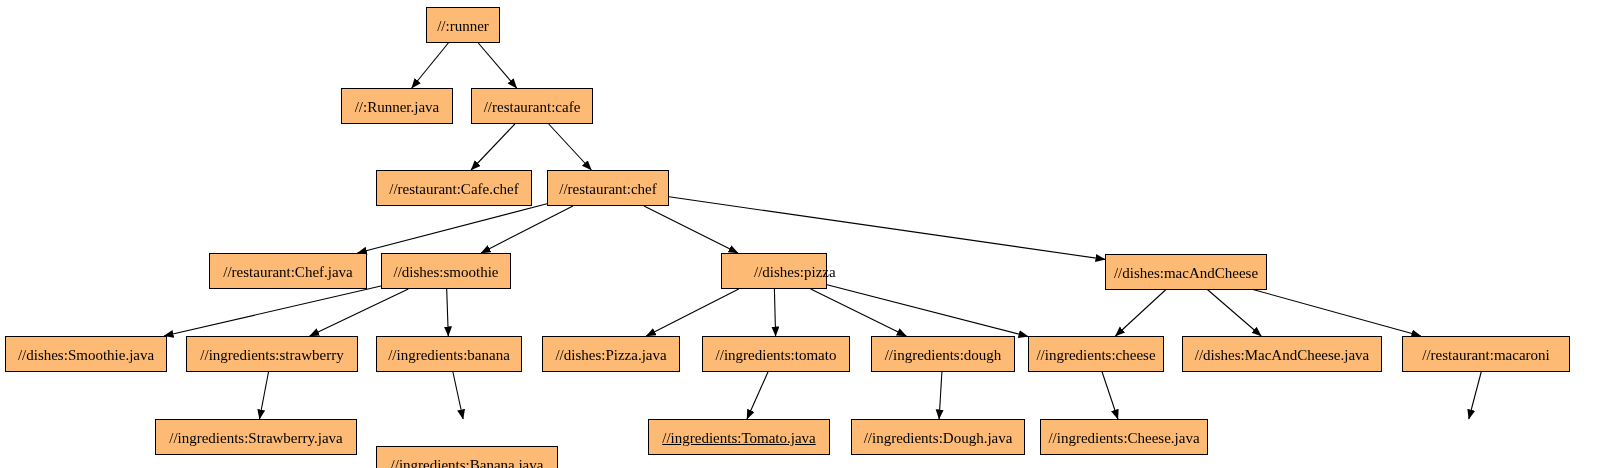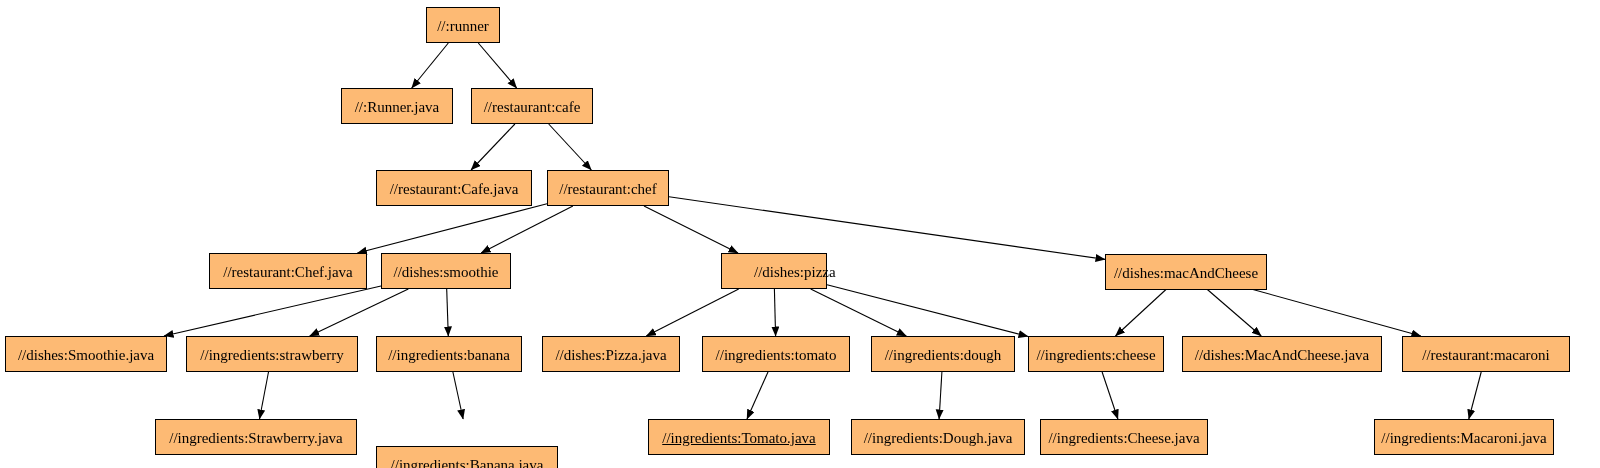--- a/index.html
+++ b/index.html
@@ -74,21 +74,21 @@
       <line x1="1206.8" y1="289.0" x2="1261.2" y2="336.0" class="edge-line" marker-end="url(#arrow)"></line>
       <line x1="1251.1" y1="289.0" x2="1420.9" y2="336.0" class="edge-line" marker-end="url(#arrow)"></line>
       <line x1="1481.2" y1="372.0" x2="1468.8" y2="419.0" class="edge-line" marker-end="url(#arrow)"></line>
     </svg>
 
   <div class="node" style="left:426px;  top:7px;   width:74px;">//:runner</div>
 
   <div class="node" style="left:341px;  top:88px;  width:112px;">//:Runner.java</div>
   <div class="node" style="left:471px;  top:88px;  width:122px;">//restaurant:cafe</div>
 
-  <div class="node" style="left:376px;  top:170px; width:156px;">//restaurant:Cafe.java</div>
+  <div class="node" style="left:376px;  top:170px; width:156px;">//restaurant:Cafe.chef</div>
   <div class="node" style="left:547px;  top:170px; width:122px;">//restaurant:chef</div>
 
   <div class="node" style="left:209px;  top:253px; width:158px;">//restaurant:Chef.java</div>
   <div class="node" style="left:381px;  top:253px; width:130px;">//dishes:smoothie</div>
   <div class="node" style="left:721px;  top:253px; width:106px;padding-left:32px;">//dishes:pizza</div>
   <div class="node" style="left:1105px; top:254px; width:162px;">//dishes:macAndCheese</div>
 
   <div class="node" style="left:5px;    top:336px; width:162px;">//dishes:Smoothie.java</div>
   <div class="node" style="left:186px;  top:336px; width:172px;">//ingredients:strawberry</div>
   <div class="node" style="left:376px;  top:336px; width:146px;">//ingredients:banana</div>
@@ -97,15 +97,14 @@
   <div class="node" style="left:871px;  top:336px; width:144px;">//ingredients:dough</div>
   <div class="node" style="left:1028px; top:336px; width:136px;">//ingredients:cheese</div>
   <div class="node" style="left:1182px; top:336px; width:200px;">//dishes:MacAndCheese.java</div>
   <div class="node" style="left:1402px; top:336px; width:168px;">//restaurant:macaroni</div>
 
   <div class="node" style="left:155px;  top:419px; width:202px;">//ingredients:Strawberry.java</div>
   <div class="node" style="left:376px;  top:419px; width:182px;margin-top:27px;">//ingredients:Banana.java</div>
   <div class="node" style="left:648px;  top:419px; width:182px;text-decoration:underline;">//ingredients:Tomato.java</div>
   <div class="node" style="left:851px;  top:419px; width:174px;">//ingredients:Dough.java</div>
   <div class="node" style="left:1040px; top:419px; width:168px;">//ingredients:Cheese.java</div>
-  <div class="node" style="left:1374px; top:419px; width:180px;">//ingredients:Macaroni.java</div>
 
 </div>
 
 </body></html>

